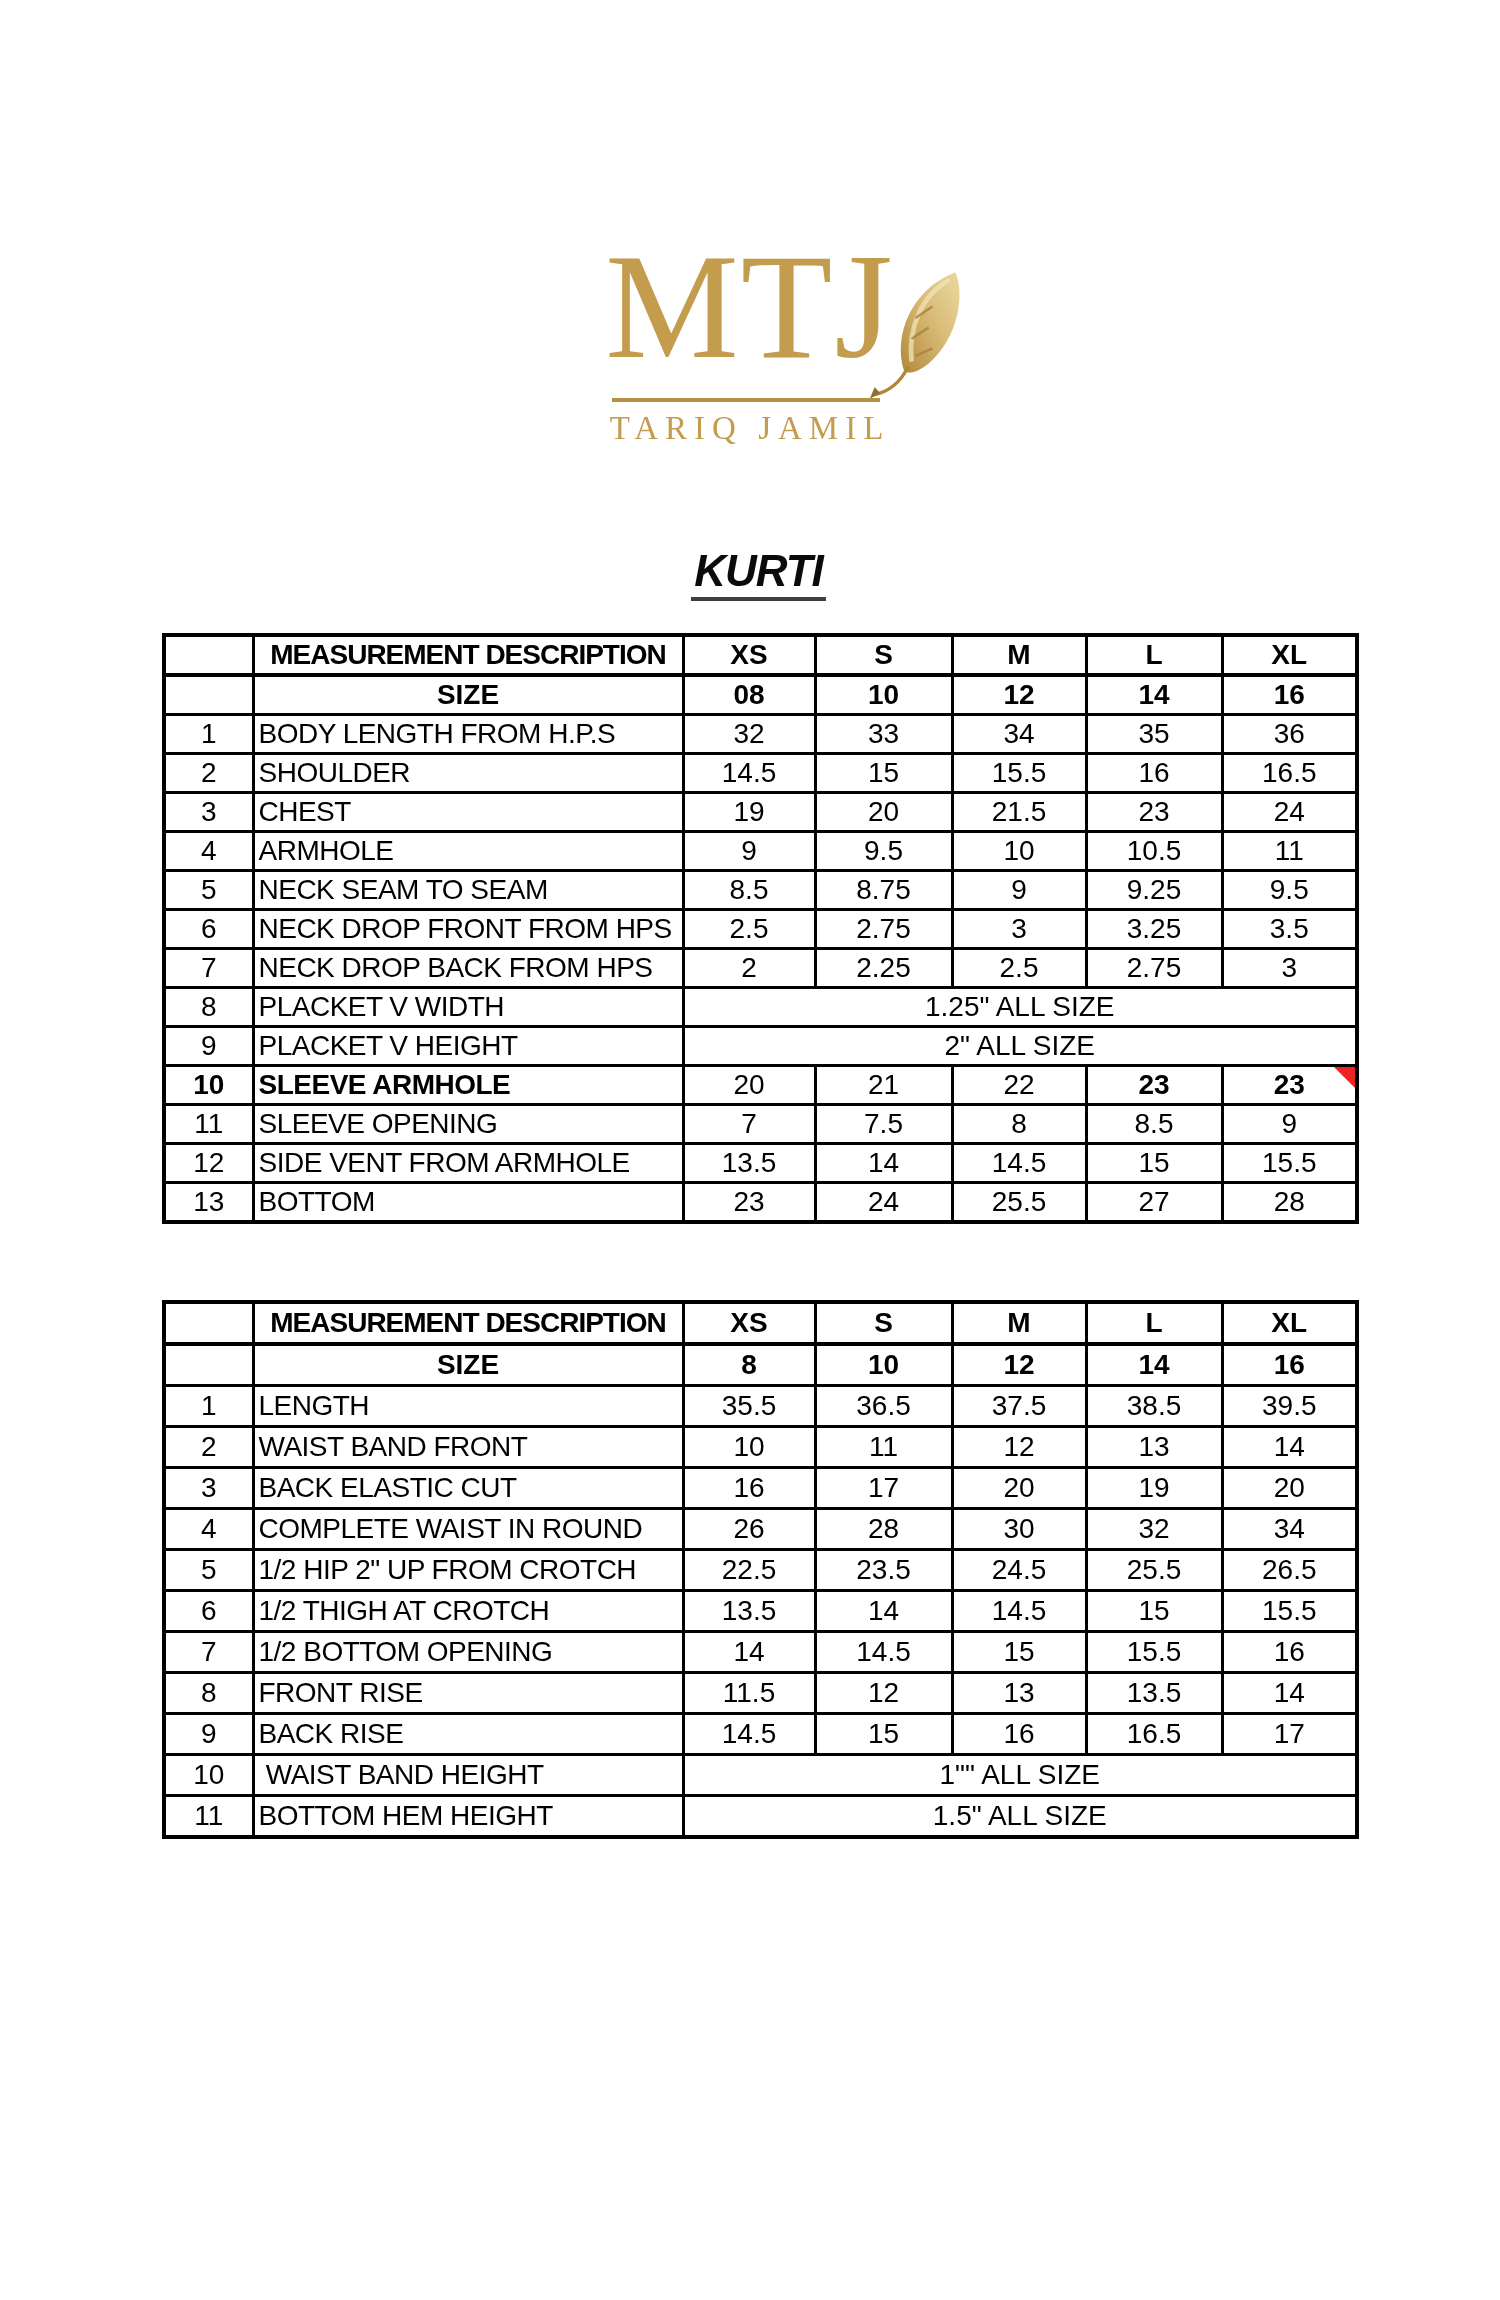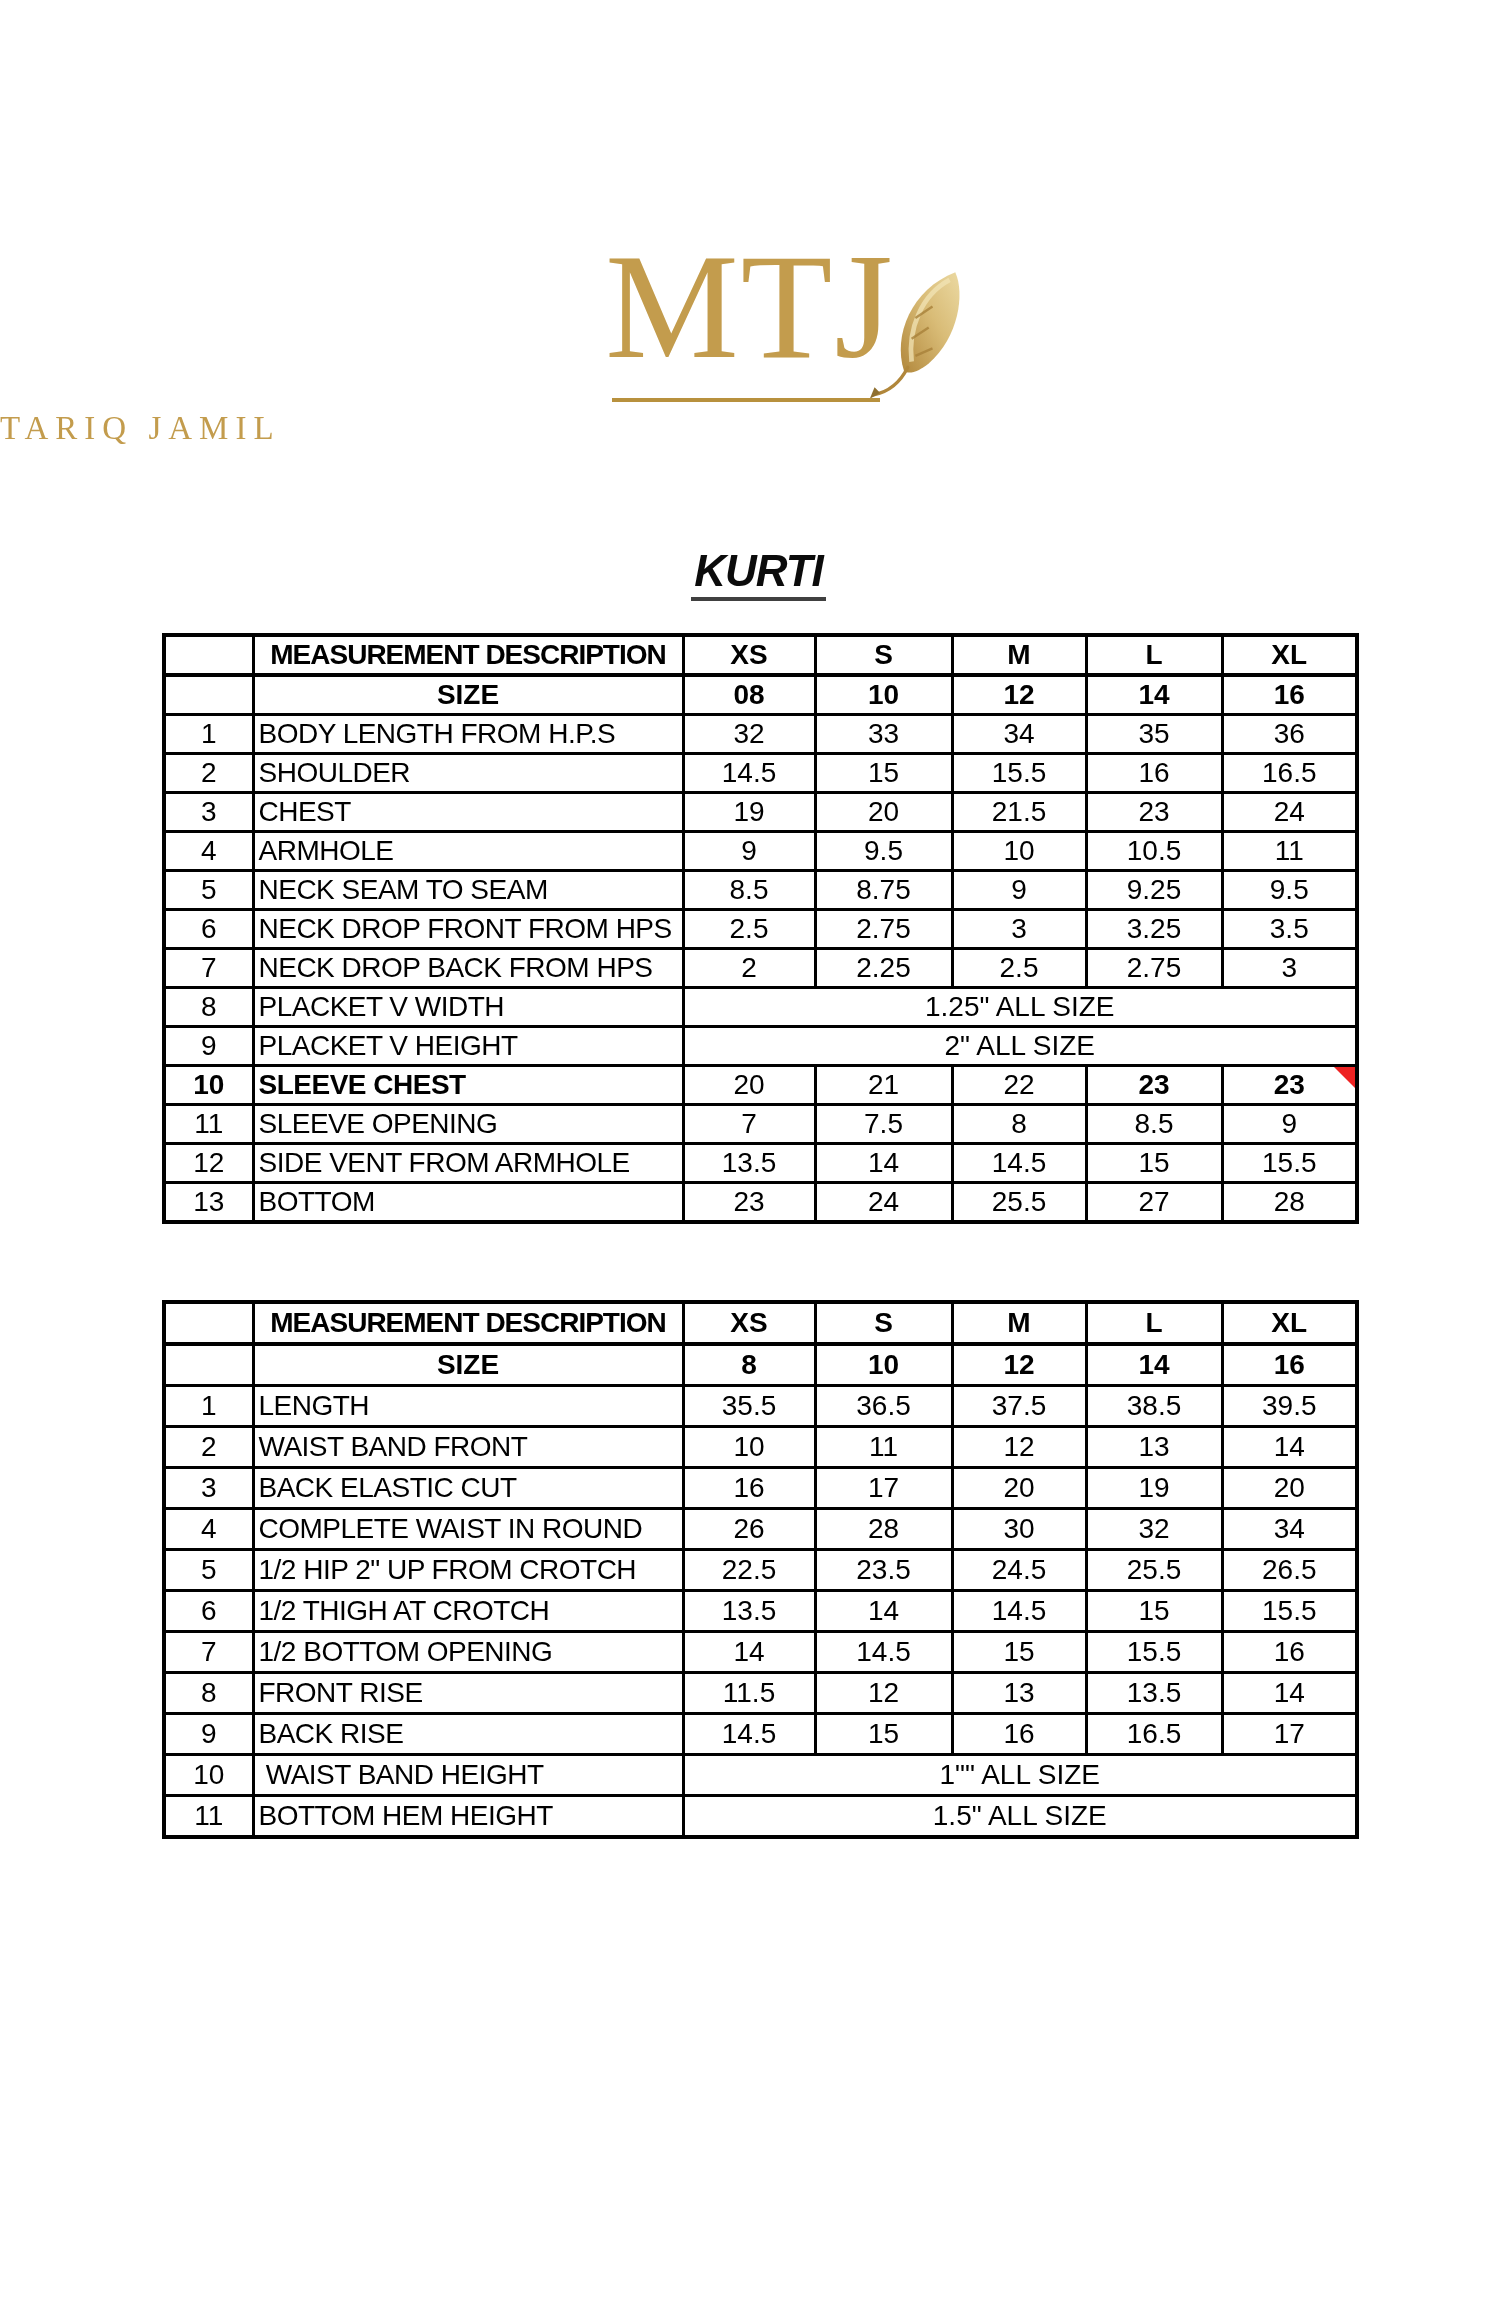--- a/index.html
+++ b/index.html
@@ -5,21 +5,21 @@
   html,body{margin:0;padding:0;background:#fff;}
   .page{position:relative;width:1500px;height:2300px;background:#ffffff;overflow:hidden;
         font-family:"Liberation Sans",sans-serif;color:#000;}
 
   
   .logo-mtj{position:absolute;top:231px;left:600px;width:300px;text-align:center;
             font-family:"Liberation Serif",serif;font-size:150px;line-height:1;
             letter-spacing:2px;color:#C39C4D;}
   .logo-underline{position:absolute;top:398px;left:612px;width:268px;height:4px;background:#B8913E;}
   .logo-quill{position:absolute;top:268px;left:866px;width:114px;height:134px;}
-  .brand-name{position:absolute;top:412px;left:0;right:0;text-align:left;
+  .brand-name{position:absolute;top:412px;left:0;right:0;text-align:center;
               font-family:"Liberation Serif",serif;font-size:33px;line-height:1;
               letter-spacing:7px;padding-left:0;color:#C39C4D;}
 
   
   .sec-title{position:absolute;left:162px;width:1193px;text-align:center;font-weight:bold;color:#0b0b0b;}
   .t1-title{top:549px;font-size:44px;letter-spacing:-1px;line-height:1;}
   .t1-title .u{display:inline-block;border-bottom:4px solid #404040;padding:0 3px 4px 3px;font-style:italic;}
   .t2-title{top:1254px;font-size:42px;letter-spacing:-1px;line-height:1;}
 
   
@@ -163,21 +163,21 @@
       <td class="lbl">PLACKET V WIDTH</td>
       <td class="c" colspan="5">1.25" ALL SIZE</td>
     </tr>
     <tr>
       <td class="c">9</td>
       <td class="lbl">PLACKET V HEIGHT</td>
       <td class="c" colspan="5">2" ALL SIZE</td>
     </tr>
     <tr>
       <td class="c b">10</td>
-      <td class="lbl b">SLEEVE CHEST</td>
+      <td class="lbl b">SLEEVE ARMHOLE</td>
       <td class="c">20</td>
       <td class="c">21</td>
       <td class="c">22</td>
       <td class="c b">23</td>
       <td class="c b mark"><span>23</span><span class="tri"></span></td>
     </tr>
     <tr>
       <td class="c">11</td>
       <td class="lbl">SLEEVE OPENING</td>
       <td class="c">7</td>

